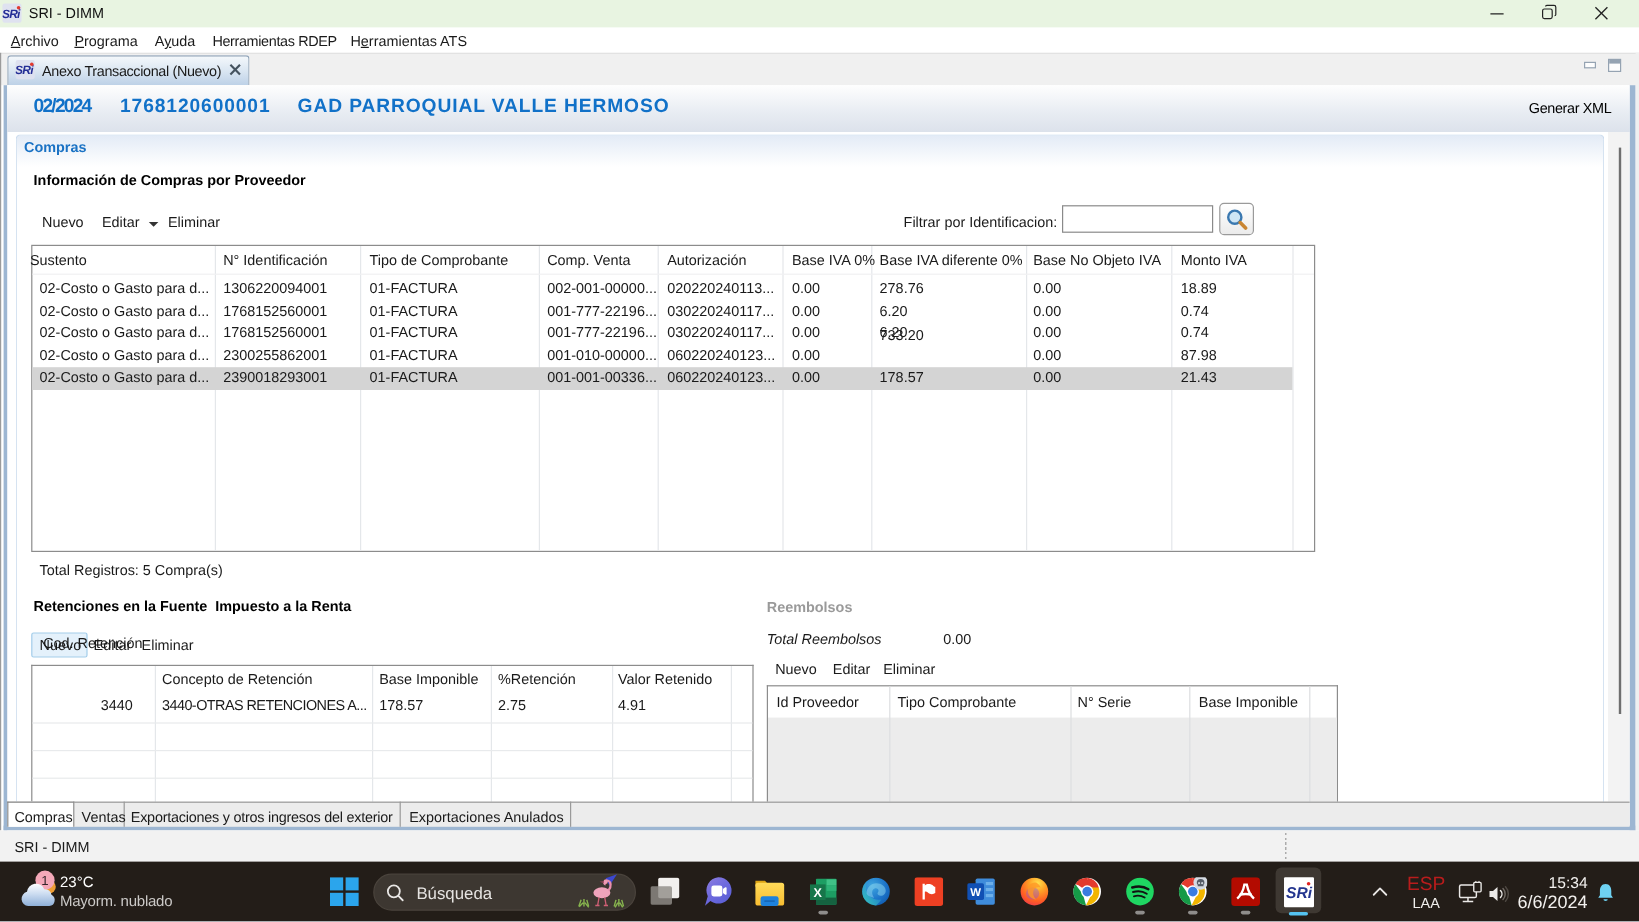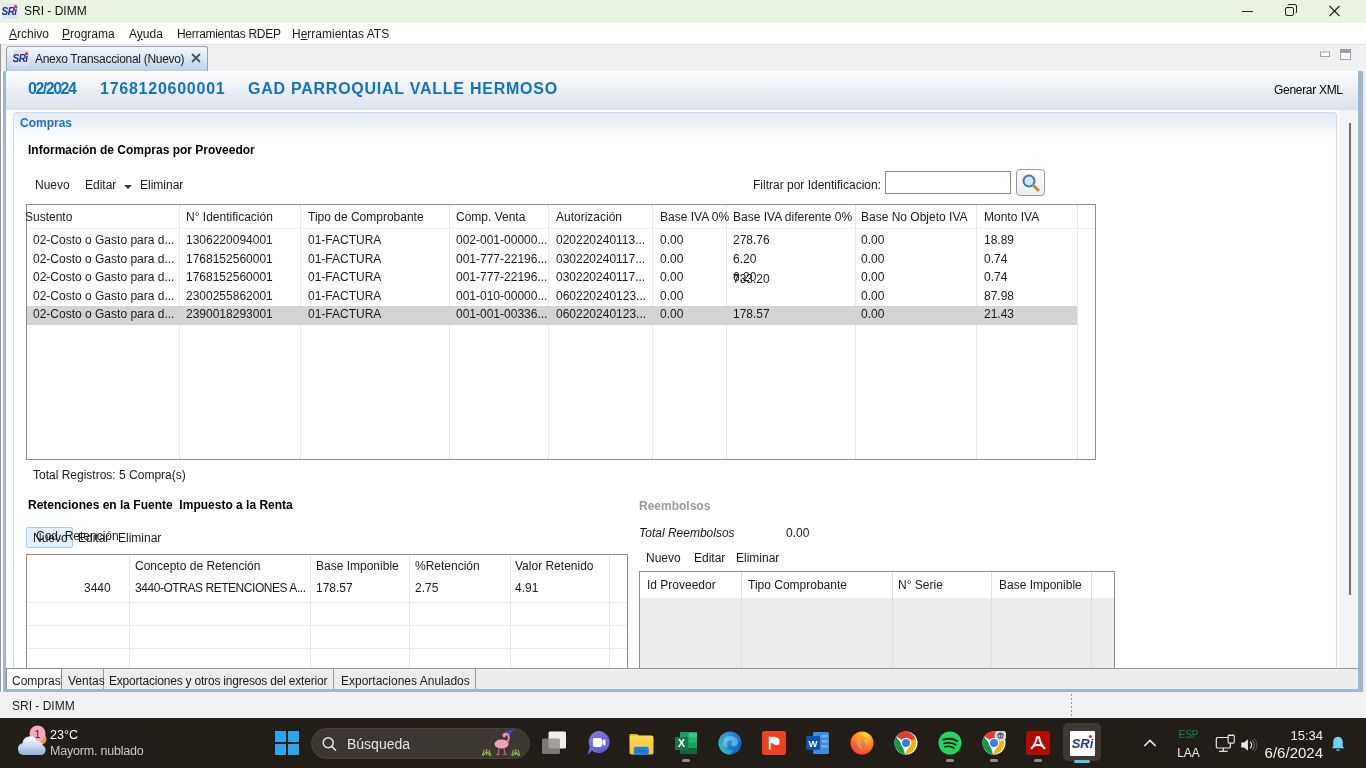--- a/index.html
+++ b/index.html
@@ -376,21 +376,21 @@
 <div class="ab" style="left:1070px;top:736px;width:25px;text-align:center;font-style:italic;font-weight:bold;font-size:13px;color:#24368f;">SRi</div>
 <div class="ab" style="left:1089px;top:735px;width:3px;height:3px;background:#e02424;border-radius:50%;"></div>
 <div class="ab" style="left:682px;top:759px;width:8px;height:3px;border-radius:1.5px;background:#8f8d8b;"></div>
 <div class="ab" style="left:946px;top:759px;width:8px;height:3px;border-radius:1.5px;background:#8f8d8b;"></div>
 <div class="ab" style="left:990px;top:759px;width:8px;height:3px;border-radius:1.5px;background:#8f8d8b;"></div>
 <div class="ab" style="left:1034px;top:759px;width:8px;height:3px;border-radius:1.5px;background:#8f8d8b;"></div>
 <div class="ab" style="left:1074px;top:759.5px;width:16px;height:3.5px;border-radius:2px;background:#55c3f1;"></div>
 <svg class="ab" style="left:1140px;top:736px;width:20px;height:14px;" viewBox="0 0 20 16">
 <path d="M4 11 L10 5 L16 11" stroke="#e8e6e4" stroke-width="1.7" fill="none" stroke-linecap="round" stroke-linejoin="round"></path>
 </svg>
-<div class="ab" style="left:1170px;top:729px;width:37px;text-align:center;font-size:10px;color:#15803d;">ESP</div>
+<div class="ab" style="left:1170px;top:729px;width:37px;text-align:center;font-size:16px;color:#b91c1c;">ESP</div>
 <div class="ab" style="left:1170px;top:746px;width:37px;text-align:center;font-size:12px;color:#f0eeec;">LAA</div>
 <svg class="ab" style="left:1215px;top:734px;width:21px;height:21px;" viewBox="0 0 24 22">
 <rect x="1.5" y="3" width="16" height="12" rx="1.5" fill="none" stroke="#ebe9e7" stroke-width="1.4"></rect>
 <line x1="9.5" y1="15" x2="9.5" y2="18.5" stroke="#ebe9e7" stroke-width="1.4"></line>
 <line x1="4.5" y1="18.8" x2="14.5" y2="18.8" stroke="#ebe9e7" stroke-width="1.4"></line>
 <rect x="15" y="0.5" width="7" height="9" rx="1" fill="#231d18" stroke="#ebe9e7" stroke-width="1.3"></rect>
 <line x1="17" y1="0.5" x2="17" y2="-1" stroke="#ebe9e7" stroke-width="1"></line>
 <line x1="20" y1="0.5" x2="20" y2="-1" stroke="#ebe9e7" stroke-width="1"></line>
 </svg>
 <svg class="ab" style="left:1240px;top:737px;width:20px;height:16px;" viewBox="0 0 24 18">

